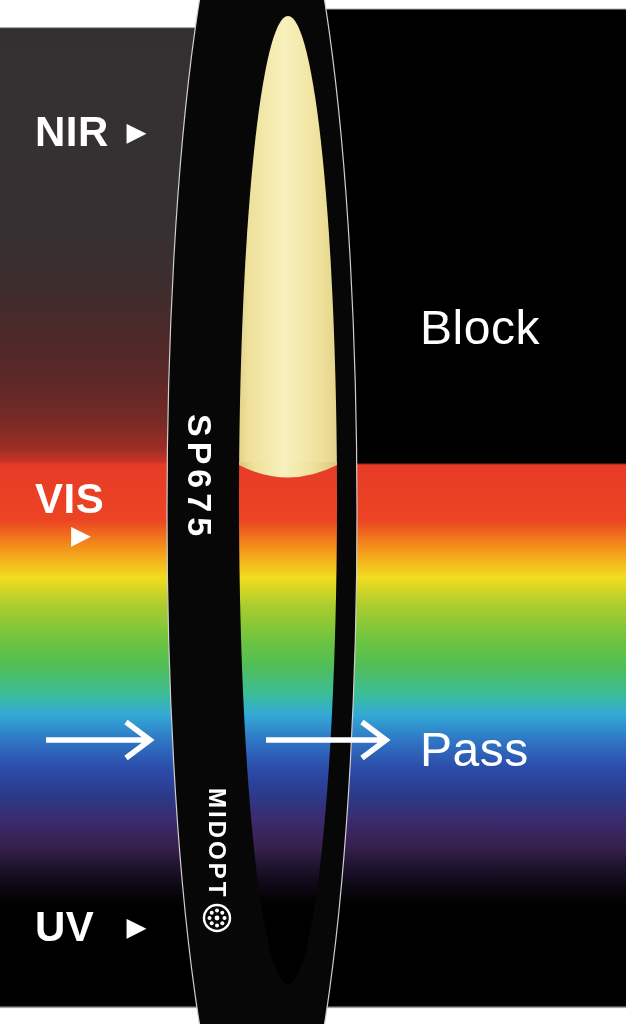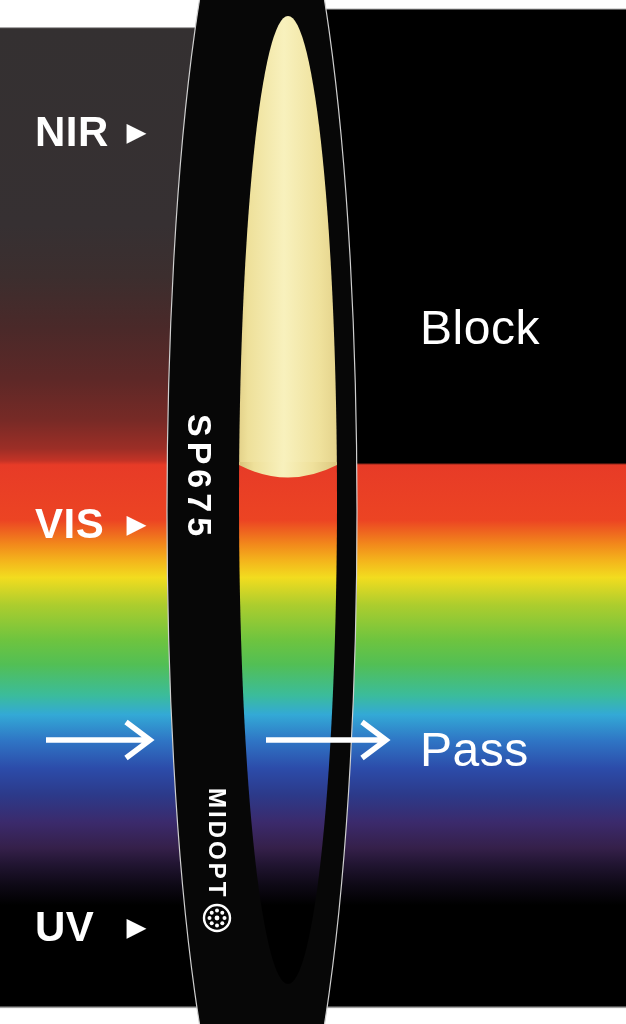--- a/index.html
+++ b/index.html
@@ -104,21 +104,21 @@
     <circle cx="18" cy="25.5" r="2" fill="#ffffff"></circle>
     <circle cx="12.7" cy="23.3" r="2" fill="#ffffff"></circle>
     <circle cx="10.5" cy="18" r="2" fill="#ffffff"></circle>
     <circle cx="12.7" cy="12.7" r="2" fill="#ffffff"></circle>
   </svg>
 
   <div class="txt band-label" style="left:35px;top:108px;">
     <span class="word">NIR</span>
     <span class="pointer">▶</span>
   </div>
-  <div class="txt band-label" style="left:35px;top:500px;">
+  <div class="txt band-label" style="left:35px;top:475px;flex-direction:column;">
     <span class="word">VIS</span>
     <span class="pointer">▶</span>
   </div>
   <div class="txt band-label" style="left:35px;top:903px;justify-content:space-between;">
     <span class="word">UV</span>
     <span class="pointer">▶</span>
   </div>
 
   <div class="txt big-word" style="left:420px;top:722px;">Pass</div>
   <div class="txt big-word" style="left:420px;top:300px;">Block</div>

